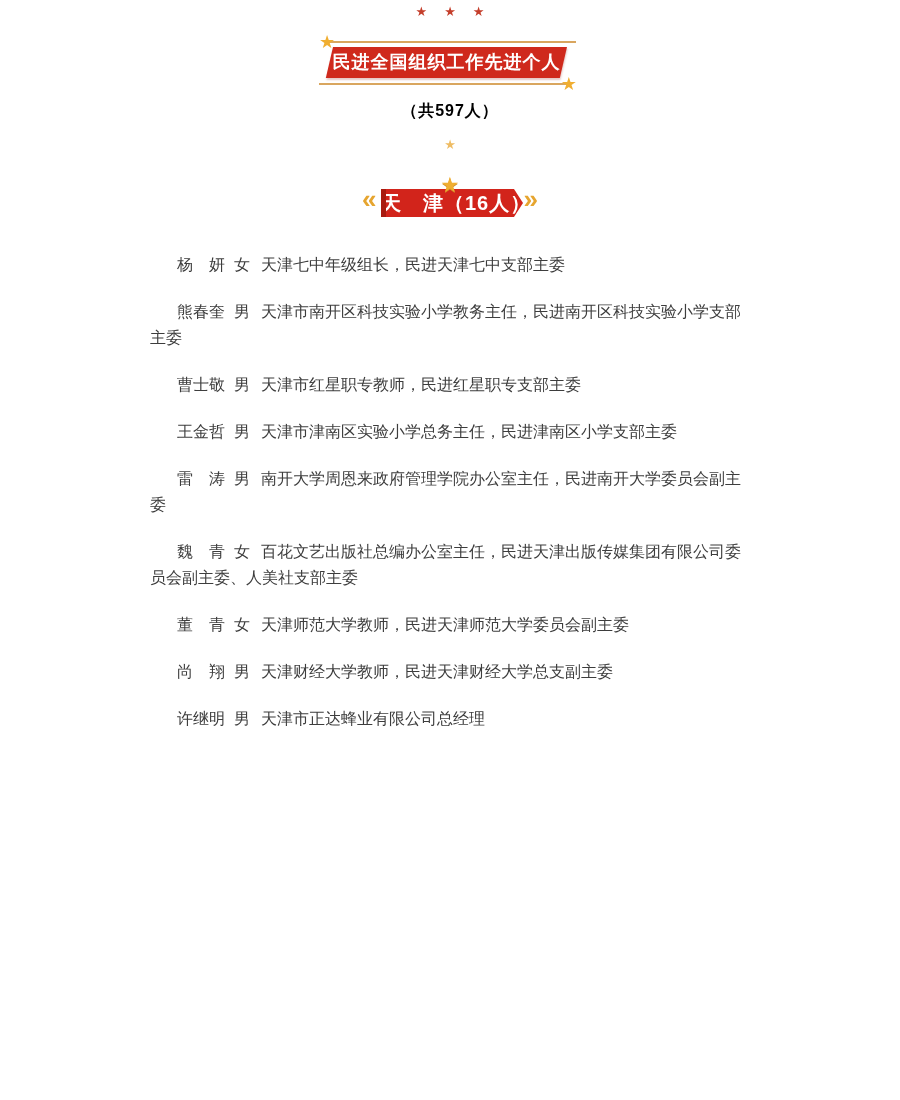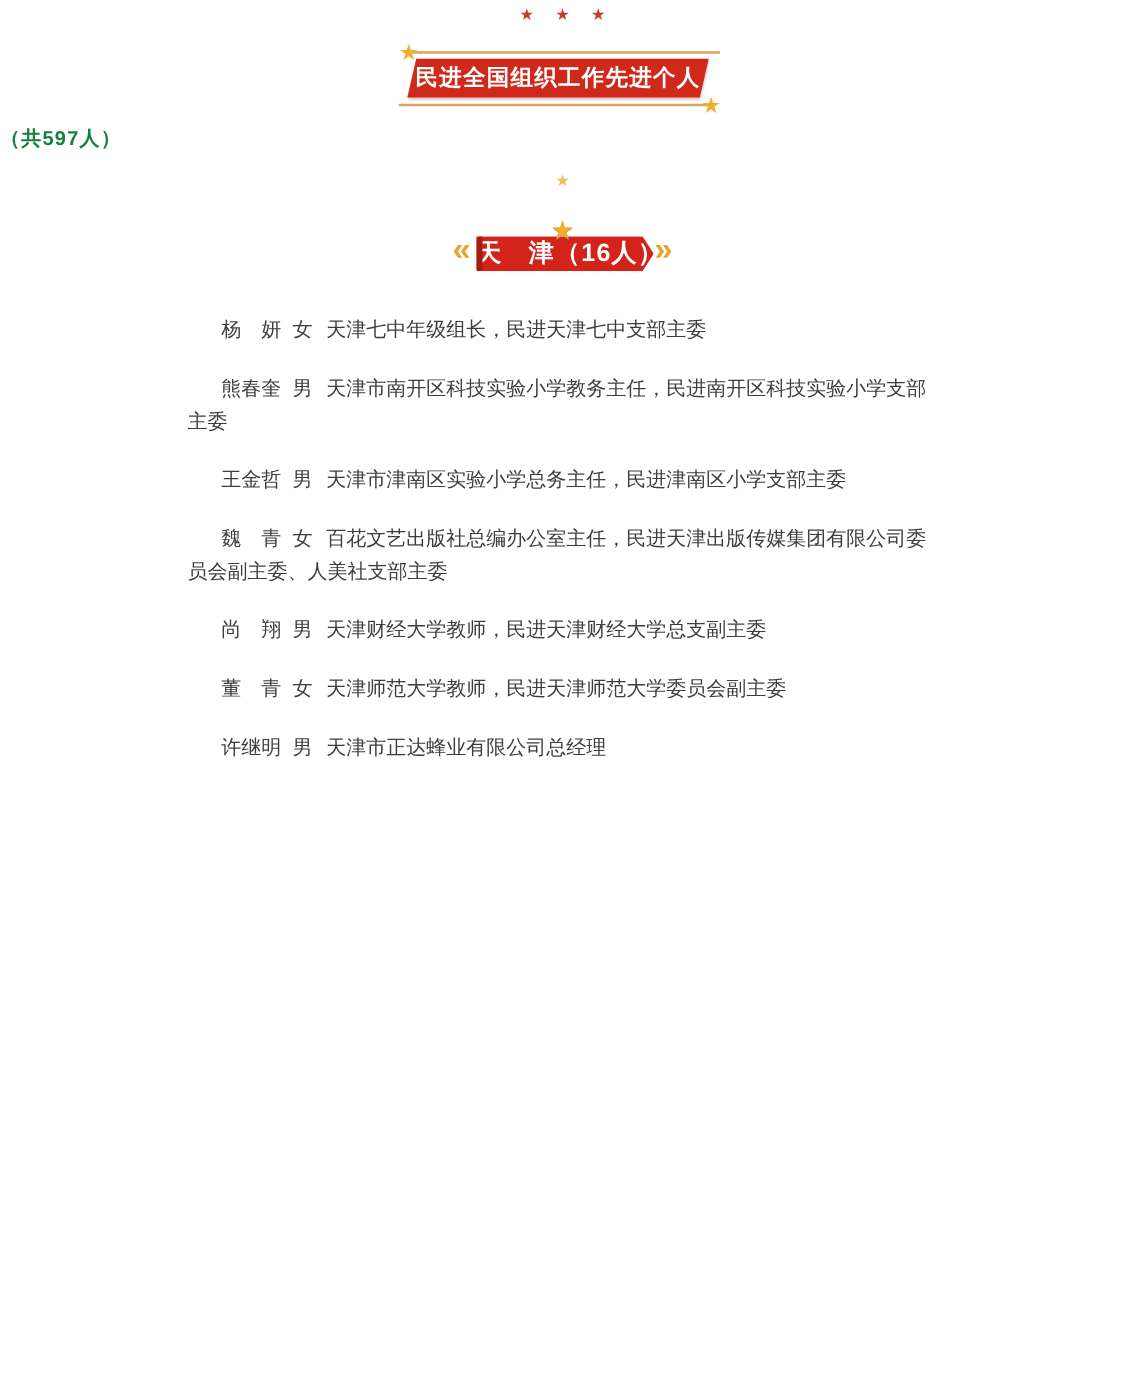--- a/index.html
+++ b/index.html
@@ -33,22 +33,22 @@
   }
   .gline { position:absolute; height:2px; background:#d9a65f; }
   .gline-top    { top:-6px;  left:-4px;  width:247px; }
   .gline-bottom { bottom:-7px; left:-14px; width:250px; }
   .gstar { position:absolute; color:#f0ae31; font-size:18px; line-height:18px; z-index:2; }
   .gstar-tl { top:-14px; left:-14px; }
   .gstar-br { bottom:-15px; right:-10px; }
 
   .subtitle {
     position:absolute; top:101px; left:0; width:100%;
-    text-align:left; font-size:16px; font-weight:bold;
-    color:#15803d; letter-spacing:1px;
+    text-align:center; font-size:16px; font-weight:bold;
+    color:#000000; letter-spacing:1px;
   }
 
   .mini-star {
     position:absolute; top:137px; left:0; width:100%;
     text-align:center; color:#ecb14a; font-size:13px; opacity:.85;
   }
 
   .ribbon-block { position:absolute; top:174px; left:50%; margin-left:-85px; width:170px; height:43px; }
   .ribbon-star {
     position:absolute; top:0; left:50%; transform:translateX(-50%);
@@ -136,41 +136,49 @@
         <span class="pname">杨　妍</span><span class="pgender">女</span><span class="pdesc">天津七中年级组长，民进天津七中支部主委</span>
         
       </div>
 
 
       <div class="row">
         <span class="pname">熊春奎</span><span class="pgender">男</span><span class="pdesc">天津市南开区科技实验小学教务主任，民进南开区科技实验小学支部主委</span>
         
       </div>
 
+      <div class="row">
+        <span class="pname">曹士敬</span><span class="pgender">男</span><span class="pdesc">天津市红星职专教师，民进红星职专支部主委</span>
+        
+      </div>
 
       <div class="row">
         <span class="pname">王金哲</span><span class="pgender">男</span><span class="pdesc">天津市津南区实验小学总务主任，民进津南区小学支部主委</span>
         
       </div>
 
 
 
+      <div class="row">
+        <span class="pname">雷　涛</span><span class="pgender">男</span><span class="pdesc">南开大学周恩来政府管理学院办公室主任，民进南开大学委员会副主委</span>
+        
+      </div>
 
       <div class="row">
         <span class="pname">魏　青</span><span class="pgender">女</span><span class="pdesc">百花文艺出版社总编办公室主任，民进天津出版传媒集团有限公司委员会副主委、人美社支部主委</span>
         
       </div>
 
       <div class="row">
-        <span class="pname">尚　翔</span><span class="pgender">男</span><span class="pdesc">天津财经大学教师，民进天津财经大学总支副主委</span>
+        <span class="pname">董　青</span><span class="pgender">女</span><span class="pdesc">天津师范大学教师，民进天津师范大学委员会副主委</span>
         
       </div>
 
       <div class="row">
-        <span class="pname">董　青</span><span class="pgender">女</span><span class="pdesc">天津师范大学教师，民进天津师范大学委员会副主委</span>
+        <span class="pname">尚　翔</span><span class="pgender">男</span><span class="pdesc">天津财经大学教师，民进天津财经大学总支副主委</span>
         
       </div>
 
 
 
       <div class="row">
         <span class="pname">许继明</span><span class="pgender">男</span><span class="pdesc">天津市正达蜂业有限公司总经理</span>
         
       </div>
     </main>

